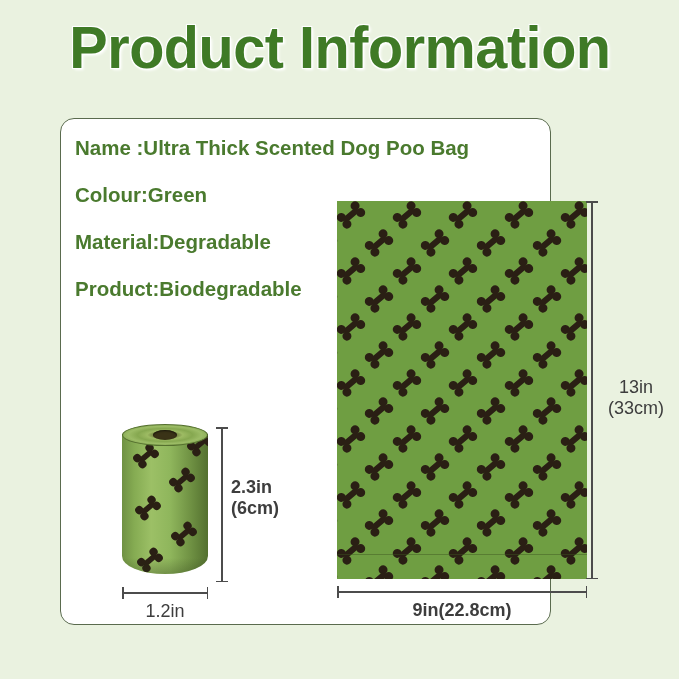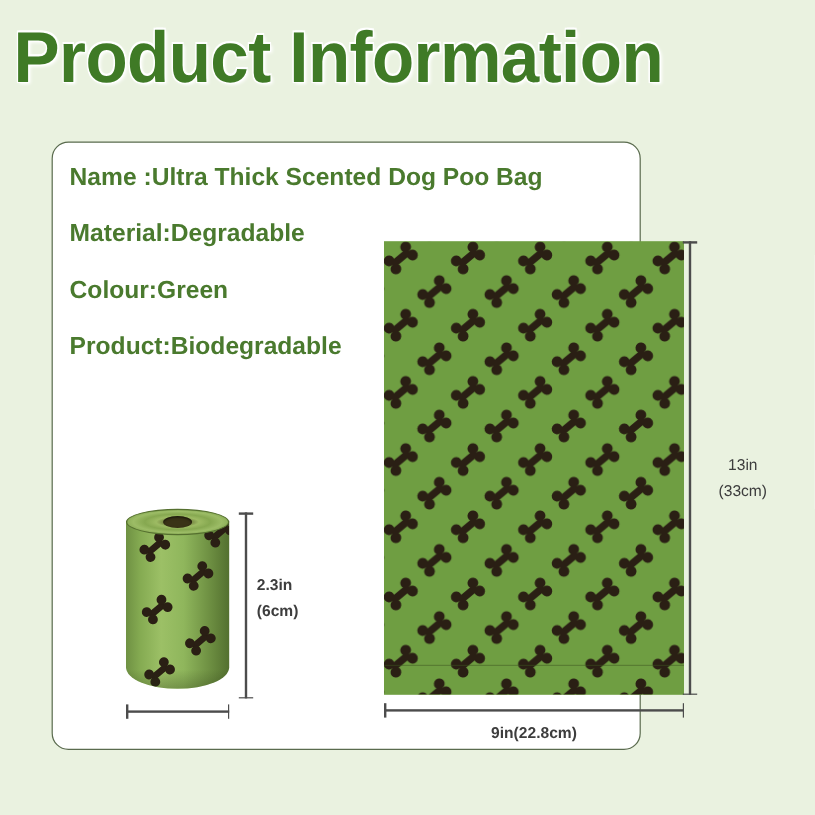--- a/index.html
+++ b/index.html
@@ -14,21 +14,21 @@
     overflow: hidden;
     position: relative;
   }
 
   
   .title-wrap {
     position: absolute;
     left: 0;
     top: 14px;
     width: 679px;
-    text-align: left;
+    text-align: center;
   }
   .title {
     display: inline-block;
     font-family: "Liberation Sans", sans-serif;
     font-weight: bold;
     font-size: 60px;
     line-height: 68px;
     letter-spacing: -0.5px;
     color: #3f7a26;
     transform: scaleX(0.96);
@@ -38,21 +38,21 @@
       -1px 1px 0 #ffffff,
        1px -1px 0 #ffffff,
       -1px -1px 0 #ffffff,
        2px 2px 3px rgba(255,255,255,0.95);
     white-space: nowrap;
   }
 
   
   .card {
     position: absolute;
-    left: 43px;
+    left: 60px;
     top: 118px;
     width: 491px;
     height: 507px;
     background: #ffffff;
     border: 1.5px solid #5a6b4e;
     border-radius: 14px;
     box-sizing: border-box;
   }
 
   
@@ -270,40 +270,40 @@
   .dim-label-roll-w {
     position: absolute;
     left: 44px;
     top: 482px;
     width: 120px;
     text-align: center;
   }
 
   .dim-text {
     font-family: "Liberation Sans", sans-serif;
-    font-size: 13px;
+    font-size: 18px;
     line-height: 21px;
     color: #3d3d3d;
     white-space: nowrap;
   }
   .dim-text.center { text-align: center; }
 </style>
 </head>
 <body>
 
 <div class="title-wrap">
   <span class="title">Product Information</span>
 </div>
 
 <div class="card">
 
   <div class="specs">
     <div class="spec-line">Name :Ultra Thick Scented Dog Poo Bag</div>
+    <div class="spec-line">Colour:Green</div>
     <div class="spec-line">Material:Degradable</div>
-    <div class="spec-line">Colour:Green</div>
     <div class="spec-line">Product:Biodegradable</div>
   </div>
 
   <div class="bag">
     <svg class="pattern" width="250" height="378">
       <defs>
         <g id="bone">
 
           <rect x="-9" y="-3.1" width="18" height="6.2" rx="3" fill="#2a1f14"></rect>
           <circle cx="-9" cy="-4.4" r="4.5" fill="#2a1f14"></circle>
@@ -362,15 +362,16 @@
   </div>
 
   <div class="dim-v-roll"></div>
   <div class="dim-label-roll-h">
     <div class="dim-text">2.3in</div>
     <div class="dim-text">(6cm)</div>
   </div>
 
   <div class="dim-h-roll"></div>
   <div class="dim-label-roll-w">
+    <div class="dim-text center">1.2in</div>
   </div>
 
 </div>
 
 </body></html>

